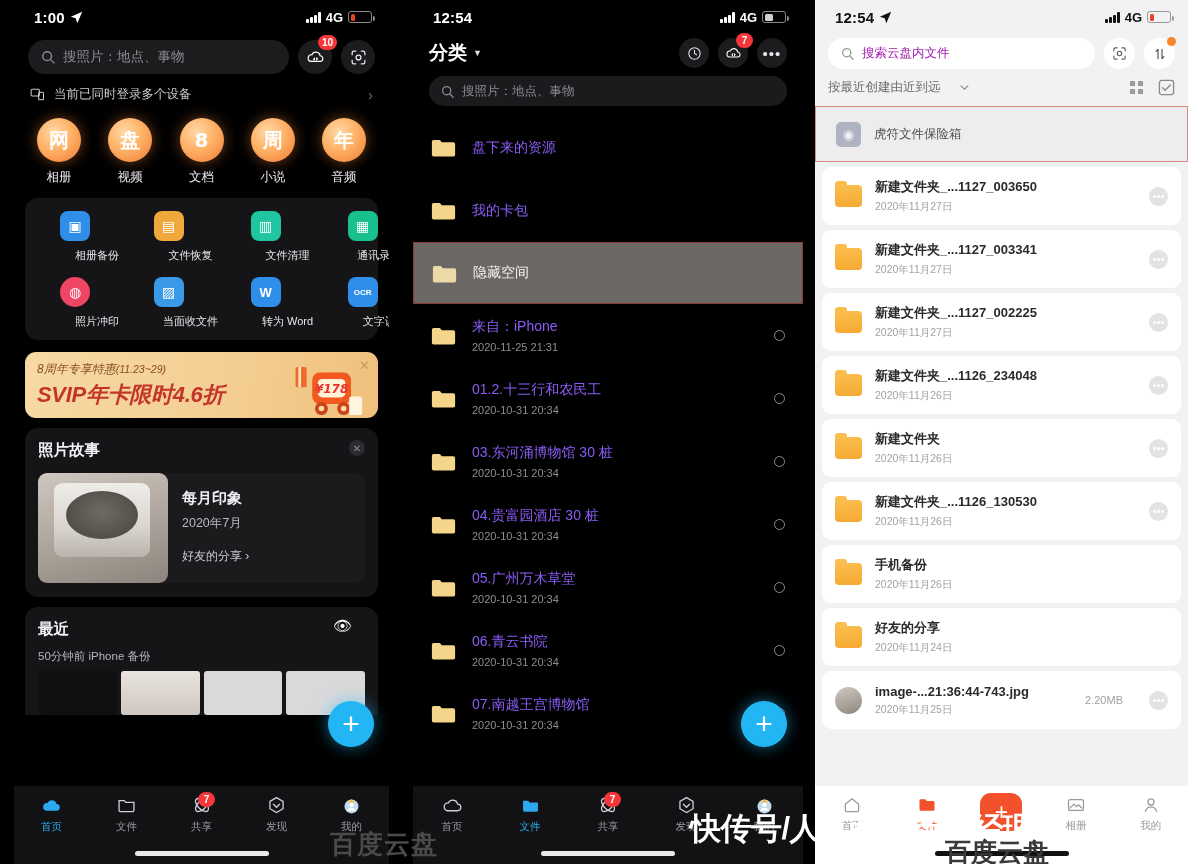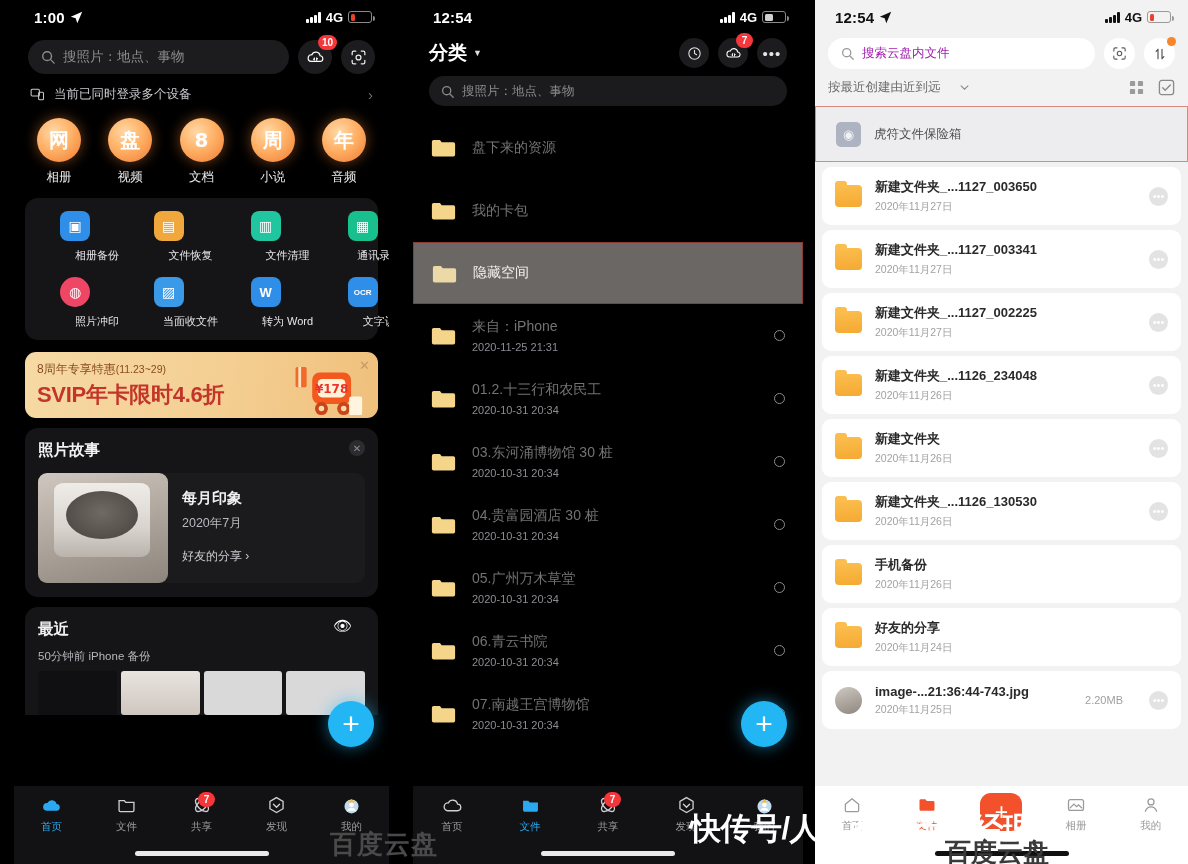--- a/index.html
+++ b/index.html
@@ -58,21 +58,21 @@
 
   .tools-card { margin:0 11px; background:#151517; border-radius:13px; padding:13px 6px 11px 6px; }
   .tools-grid { display:grid; grid-template-columns:repeat(5,1fr); row-gap:14px; }
   .tool { display:flex; flex-direction:column; align-items:center; gap:7px; }
   .tool .ic { width:30px;height:30px; border-radius:8px; display:flex;align-items:center;justify-content:center;
               color:#fff; font-size:14px; }
   .tool .lbl { color:#e6e6ea; font-size:11px; white-space:nowrap;margin-left:44px; }
 
   .banner { position:relative; margin:12px 11px 0 11px; height:66px; border-radius:11px;
             background:linear-gradient(100deg,#f6d9a4 0%,#f4cf93 55%,#f0c07c 100%);
-            padding:9px 12px; overflow:hidden; }
+            padding:9px 12px; overflow:hidden;font-style:italic; }
   .banner .b1 { color:#8a4a21; font-size:12px; }
   .banner .b1 small { font-size:10.5px; }
   .banner .b2 { color:#c3352a; font-size:22px; font-weight:bold; letter-spacing:-.3px; margin-top:2px;}
   .banner .bx { position:absolute; top:6px; right:8px; color:#c79a63; font-size:13px; }
   .truck { position:absolute; right:14px; bottom:-4px; width:74px; height:62px; }
 
   .story-card { margin:10px 11px 0 11px; background:#151517; border-radius:13px; padding:12px 13px 14px 13px; position:relative; }
   .story-card h3 { color:#f2f2f6; font-size:15.5px; font-weight:bold; }
   .story-x { position:absolute; right:13px; top:12px; width:16px;height:16px;border-radius:50%;
              background:#2c2c30; color:#8d8d94; font-size:10px; display:flex;align-items:center;justify-content:center;}
@@ -116,21 +116,21 @@
 
   
   .f-head { display:flex; align-items:center; padding:4px 16px 8px 16px; }
   .f-title { color:#fff; font-size:19px; font-weight:bold; display:flex; align-items:center; gap:6px; }
   .f-title .caret { font-size:9px; color:#dcdce0; }
   .f-acts { margin-left:auto; display:flex; align-items:center; gap:9px; }
   .f-search { margin:0 16px 10px 16px; height:30px; background:#1b1b1d; border-radius:15px;
               display:flex; align-items:center; gap:8px; padding:0 12px; }
   .f-search .ph { color:#8a8a90; font-size:12.5px; }
   .frow { display:flex; align-items:center; gap:16px; padding:0 18px; height:63px; position:relative;}
-  .frow .fname { color:#737373; font-size:14px; }
+  .frow .fname { color:#8b5cf6; font-size:14px; }
   .frow .fdate { color:#8c8c93; font-size:11px; margin-top:5px; }
   .frow .radio { margin-left:auto; width:11px;height:11px;border-radius:50%;border:1.3px solid #8b8b92; flex:none;}
   .frow.hl { background:#6b6765; border:1.5px solid #8d3a36; height:62px; }
   .frow.hl .fname { color:#f3f2f0; }
 
   
   .c-search-row { display:flex; align-items:center; gap:9px; padding:4px 13px 6px 13px; }
   .c-srch { flex:1; height:31px; background:#fff; border-radius:16px;
             display:flex; align-items:center; gap:8px; padding:0 13px; }
   .c-srch .ph { color:#a21caf; font-size:12.5px; }

